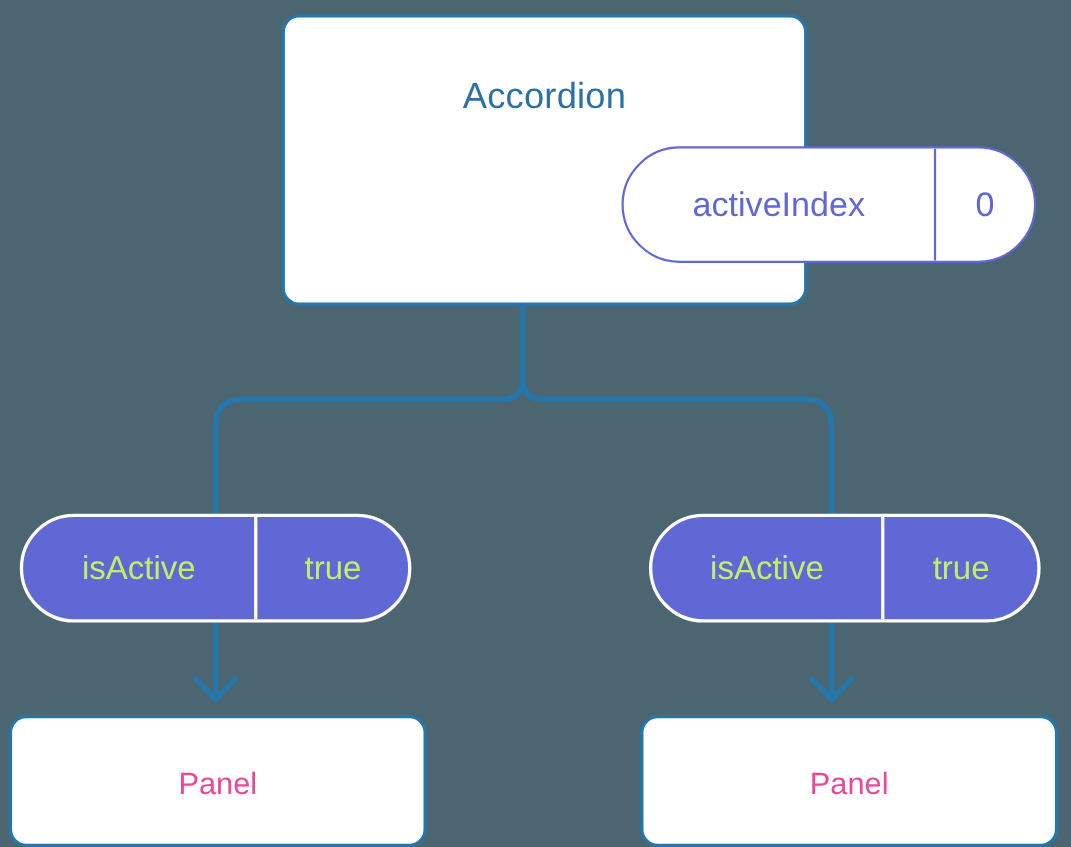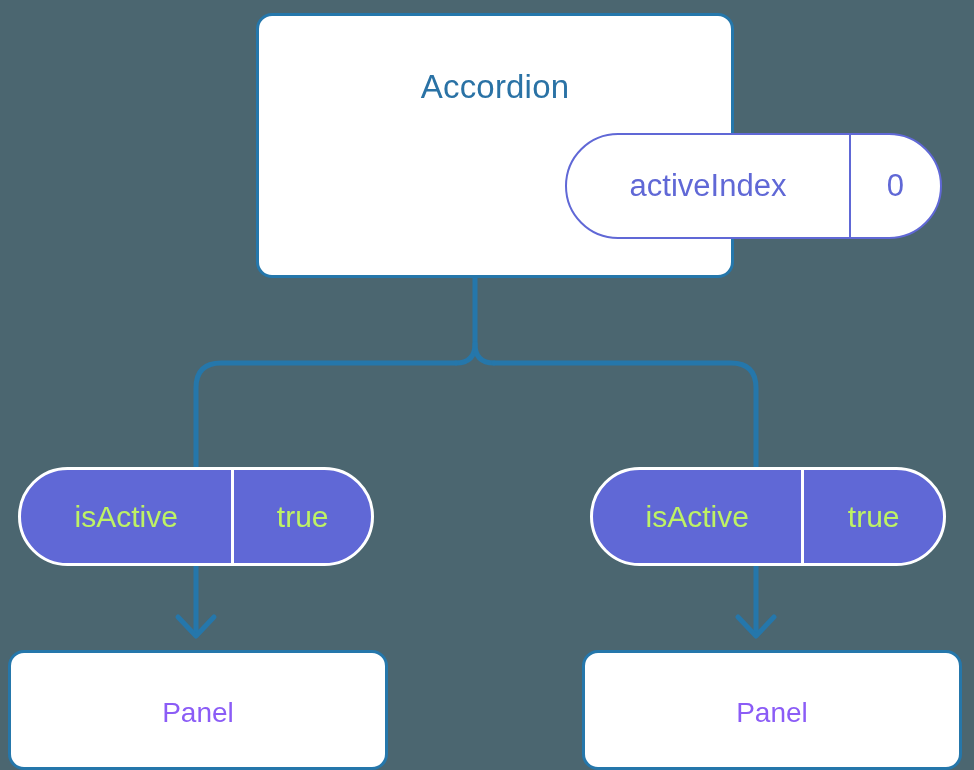--- a/index.html
+++ b/index.html
@@ -63,21 +63,21 @@
     width: 380px;
     height: 120px;
   }
   #panel-right {
     left: 582px;
     top: 650px;
     width: 380px;
     height: 120px;
   }
   .panel-title {
-    color: #8b5cf6;
+    color: #ec4899;
     font-size: 28px;
     font-weight: 400;
     text-align: center;
     width: 100%;
     position: absolute;
     top: 44px;
     left: 0;
   }
 
   

